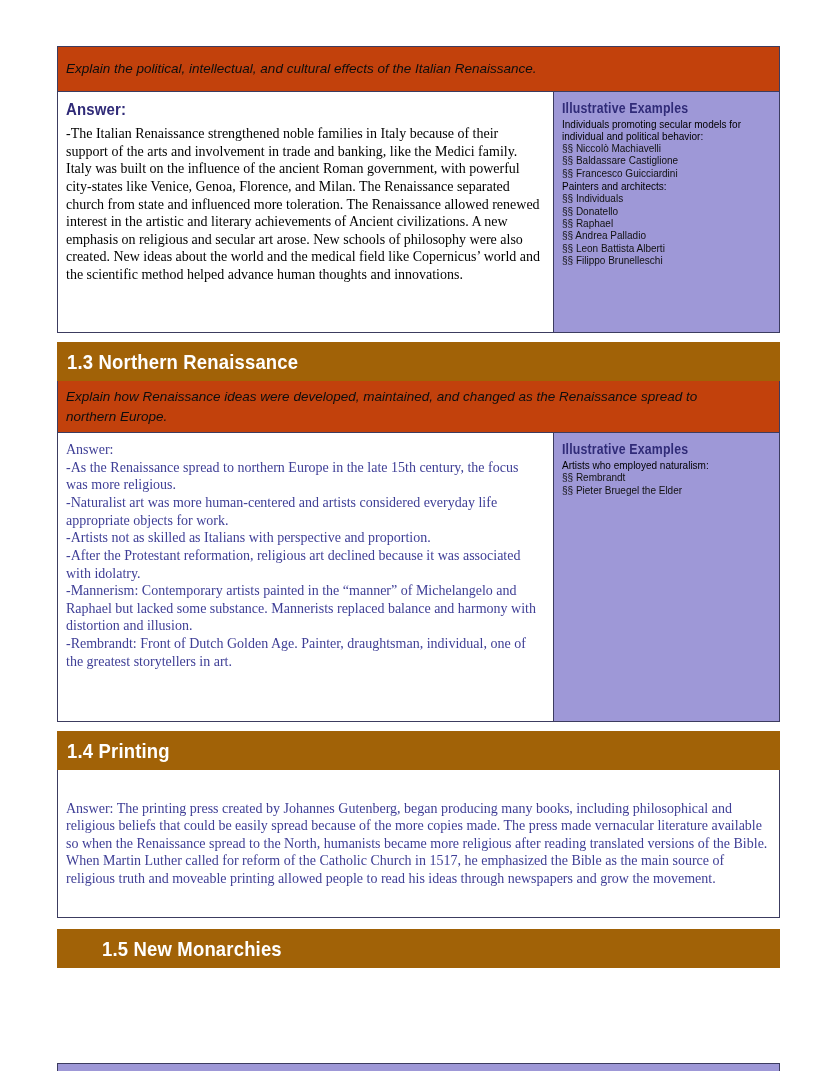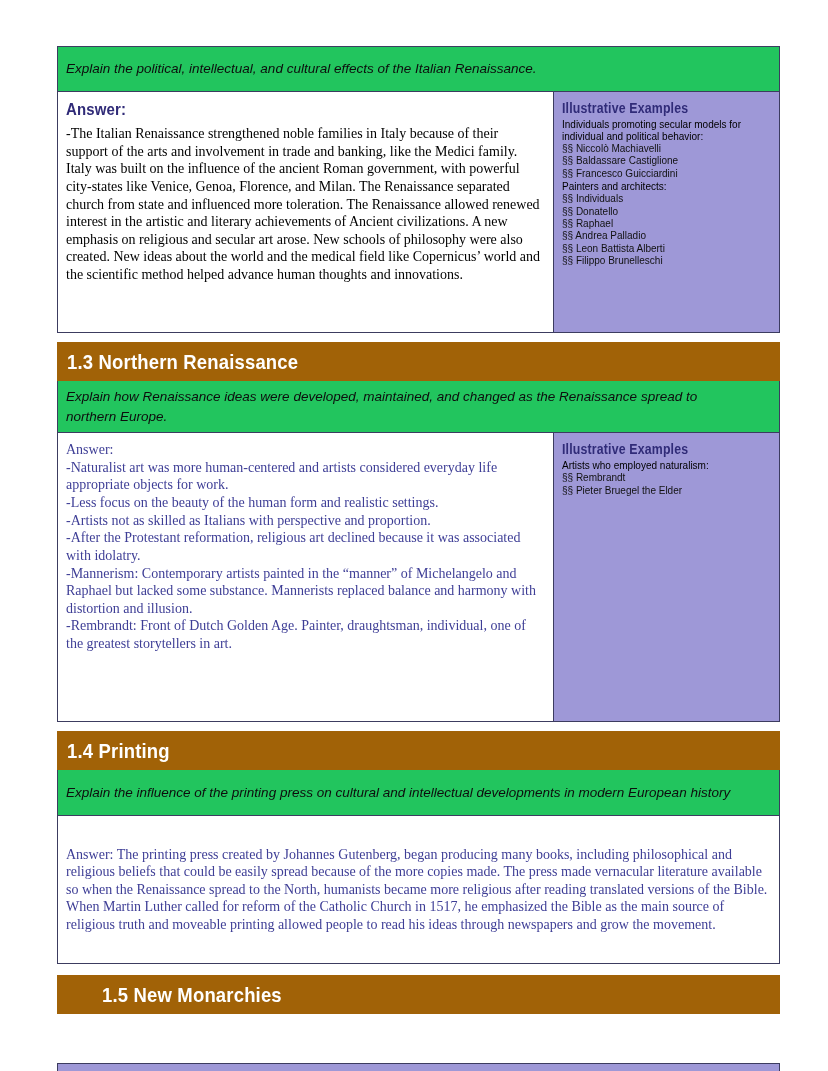--- a/index.html
+++ b/index.html
@@ -9,21 +9,21 @@
     background:#ffffff;
     overflow:hidden;
     font-family:"Liberation Sans", sans-serif;
   }
   .page {
     position:absolute;
     left:57px; top:46px;
     width:723px;
   }
   .question-banner {
-    background:#22c55e;
+    background:#c2410c;
     border:1px solid #3c3c60;
     min-height:46px;
     display:flex;
     align-items:center;
     padding:6px 28px 6px 8px;
   }
   .question-text {
     font-style:italic;
     font-size:13.5px;
     line-height:1.45;
@@ -142,42 +142,39 @@
   <section>
     <div class="section-header">
       <span class="section-header-text condensed">1.3 Northern Renaissance</span>
     </div>
     <div class="question-banner" style="border-top:none;">
       <div class="question-text">Explain how Renaissance ideas were developed, maintained, and changed as the Renaissance spread to northern Europe.</div>
     </div>
     <div class="qa-box box-2 blue-text">
       <div class="answer-area">
         <div class="answer-line">Answer:</div>
+        <div class="answer-line">-As the Renaissance spread to northern Europe in the late 15th century, the focus was more religious.</div>
         <div class="answer-line">-Naturalist art was more human-centered and artists considered everyday life appropriate objects for work.</div>
-        <div class="answer-line">-Less focus on the beauty of the human form and realistic settings.</div>
         <div class="answer-line">-Artists not as skilled as Italians with perspective and proportion.</div>
         <div class="answer-line">-After the Protestant reformation, religious art declined because it was associated with idolatry.</div>
         <div class="answer-line">-Mannerism: Contemporary artists painted in the “manner” of Michelangelo and Raphael but lacked some substance. Mannerists replaced balance and harmony with distortion and illusion.</div>
         <div class="answer-line">-Rembrandt: Front of Dutch Golden Age. Painter, draughtsman, individual, one of the greatest storytellers in art.</div>
       </div>
       <aside class="examples-sidebar">
         <div><span class="examples-title condensed">Illustrative Examples</span></div>
         <div class="examples-heading">Artists who employed naturalism:</div>
         <div class="example-item">§§  Rembrandt</div>
         <div class="example-item">§§ Pieter Bruegel the Elder</div>
       </aside>
     </div>
   </section>
 
   <section>
     <div class="section-header">
       <span class="section-header-text condensed">1.4 Printing</span>
-    </div>
-    <div class="question-banner" style="border-top:none;">
-      <div class="question-text">Explain the influence of the printing press on cultural and intellectual developments in modern European history</div>
     </div>
     <div class="qa-box box-3 blue-text">
       <div class="answer-area">
         <div class="answer-text">Answer: The printing press created by Johannes Gutenberg, began producing many books, including philosophical and religious beliefs that could be easily spread because of the more copies made. The press made vernacular literature available so when the Renaissance spread to the North, humanists became more religious after reading translated versions of the Bible. When Martin Luther called for reform of the Catholic Church in 1517, he emphasized the Bible as the main source of religious truth and moveable printing allowed people to read his ideas through newspapers and grow the movement.</div>
       </div>
     </div>
   </section>
 
   <section>
     <div class="section-header" style="margin-top:11px;padding-left:45px;">

